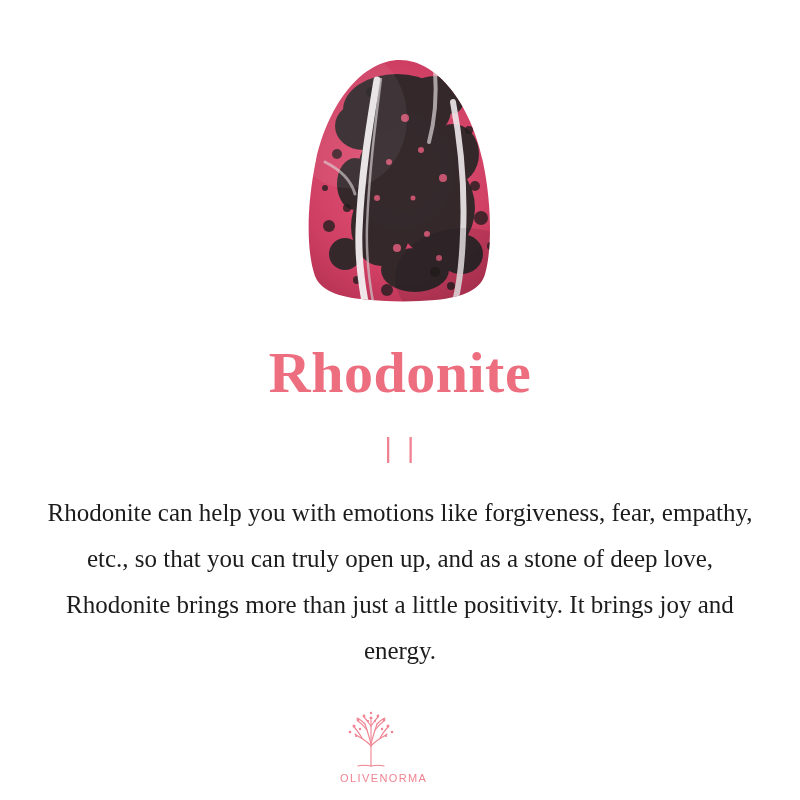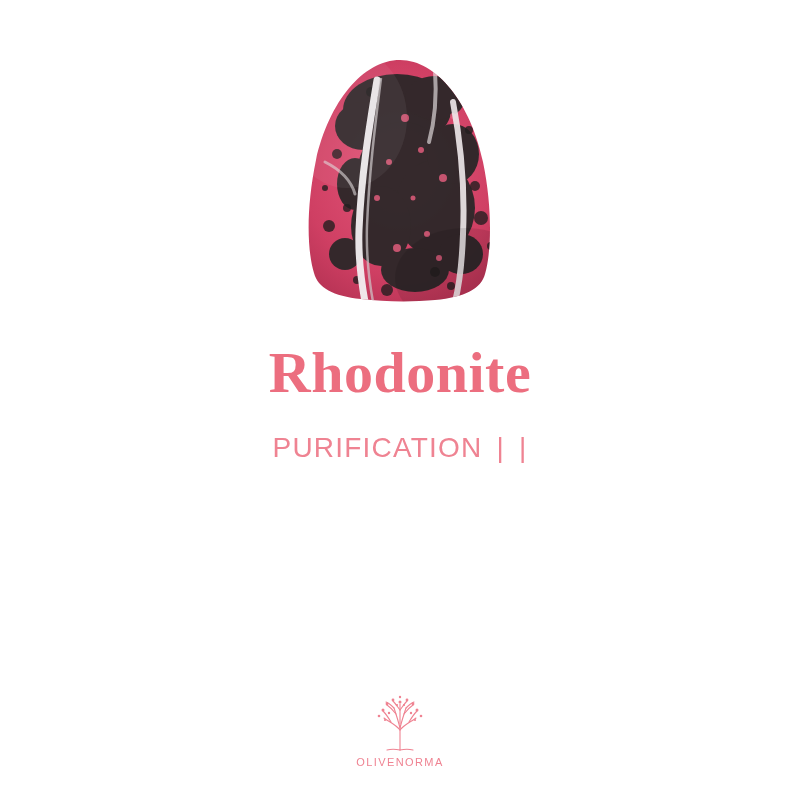--- a/index.html
+++ b/index.html
@@ -70,27 +70,27 @@
     text-align: center;
     font-family: "Liberation Serif", serif;
     font-size: 25px;
     line-height: 46px;
     color: #1c1c1c;
   }
 
   
   .logo {
     position: absolute;
-    bottom: 32px;
+    bottom: 16px;
     left: 50%;
     transform: translateX(-50%);
     width: 120px;
     display: flex;
     flex-direction: column;
-    align-items: center;
+    align-items: flex-start;
   }
   .logo svg { display: block; }
   .logo-text {
     margin-top: 2px;
     font-family: "Liberation Sans", sans-serif;
     font-size: 11px;
     letter-spacing: 1.4px;
     color: #ef8392;
   }
 </style>
@@ -167,25 +167,25 @@
 
         <ellipse cx="62" cy="60" rx="60" ry="70" fill="#ffffff" opacity="0.06"></ellipse>
         <ellipse cx="180" cy="220" rx="70" ry="50" fill="#000000" opacity="0.10"></ellipse>
       </g>
     </svg>
   </div>
 
   <div class="title">Rhodonite</div>
 
   <div class="keywords">
-    <span>PURIFICATION</span>
     <span class="kw-sep">|</span>
     <span class="kw-sep">|</span>
   </div>
 
+  <p class="description">Rhodonite can help you with emotions like forgiveness, fear, empathy, etc., so that you can truly open up, and as a stone of deep love, Rhodonite brings more than just a little positivity. It brings joy and energy.</p>
 
   <div class="logo">
     <svg width="62" height="60" viewBox="0 0 62 60" xmlns="http://www.w3.org/2000/svg">
       <g stroke="#ef8392" stroke-width="1.1" fill="none" stroke-linecap="round">
 
         <path d="M31 56 L31 34"></path>
         <path d="M31 56 C 26 55 22 55 18 56"></path>
         <path d="M31 56 C 36 55 40 55 44 56"></path>
 
         <path d="M31 36 C 26 30 20 28 15 24"></path>

